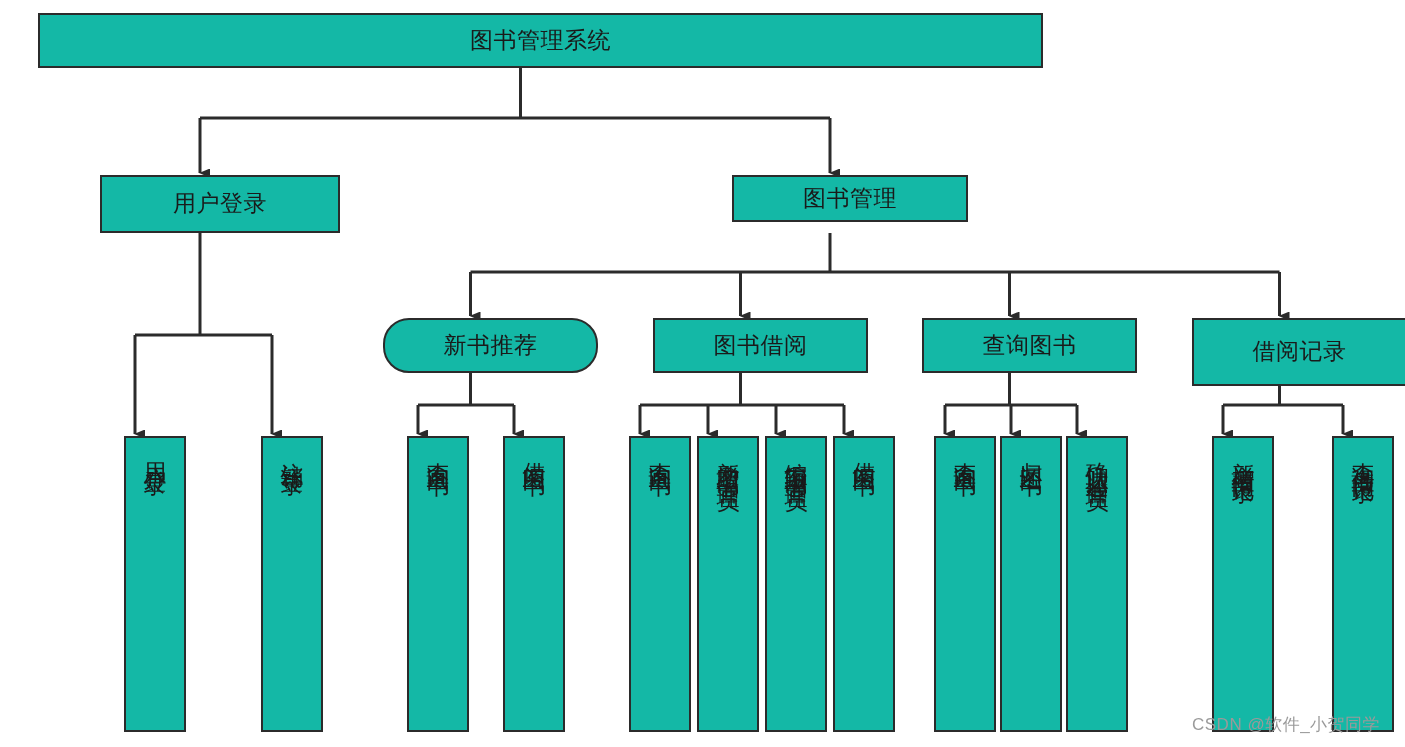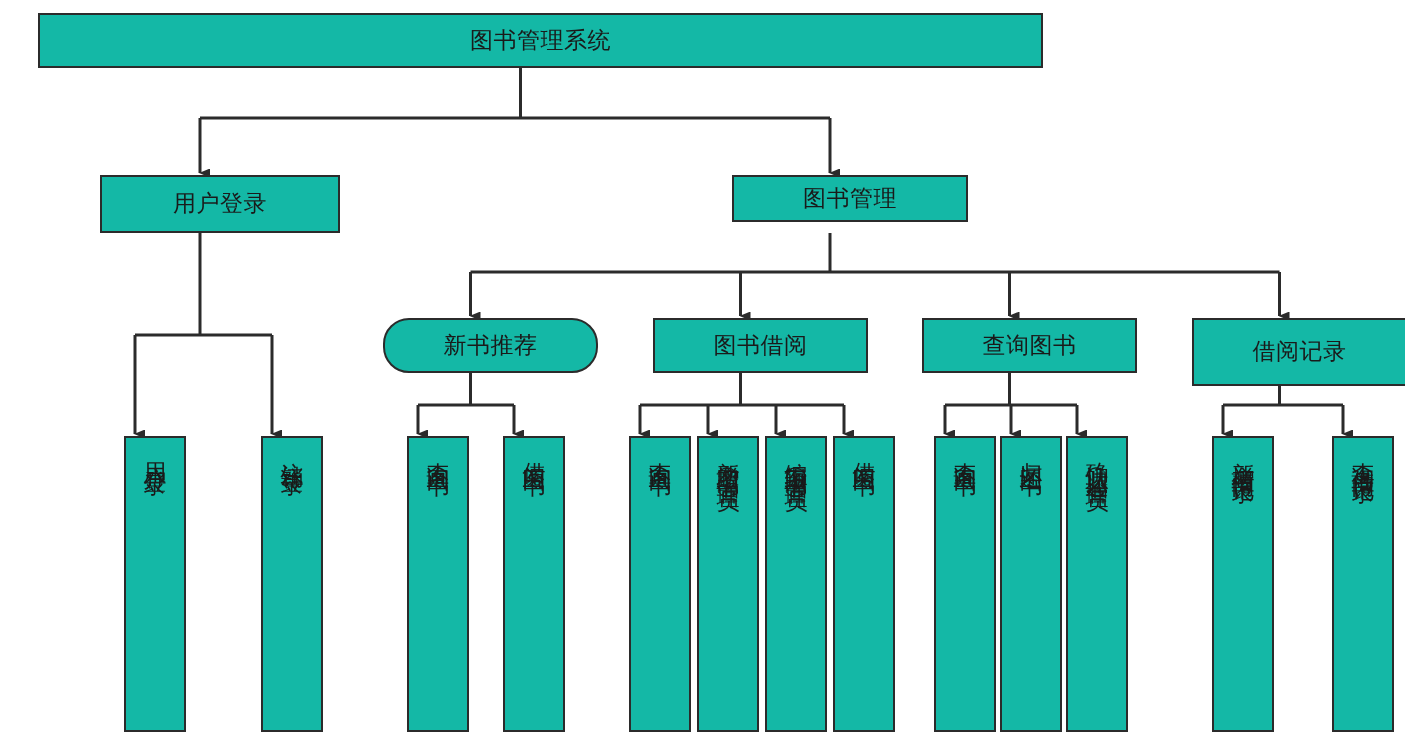--- a/index.html
+++ b/index.html
@@ -169,13 +169,14 @@
       <div class="node vertical" style="left: 1046px; top: 436px; width: 62px; height: 296px;">
         <span class="node-label">确认归还（管理员）</span>
       </div>
       <div class="node vertical" style="left: 1192px; top: 436px; width: 62px; height: 296px;">
         <span class="node-label">新增借阅记录</span>
       </div>
       <div class="node vertical" style="left: 1312px; top: 436px; width: 62px; height: 296px;">
         <span class="node-label">查询借阅记录</span>
       </div>
     </div>
+  <div class="watermark" style="left: 1192px; top: 713px;">CSDN @软件_小贺同学</div>
 </div>
 
 </body></html>

